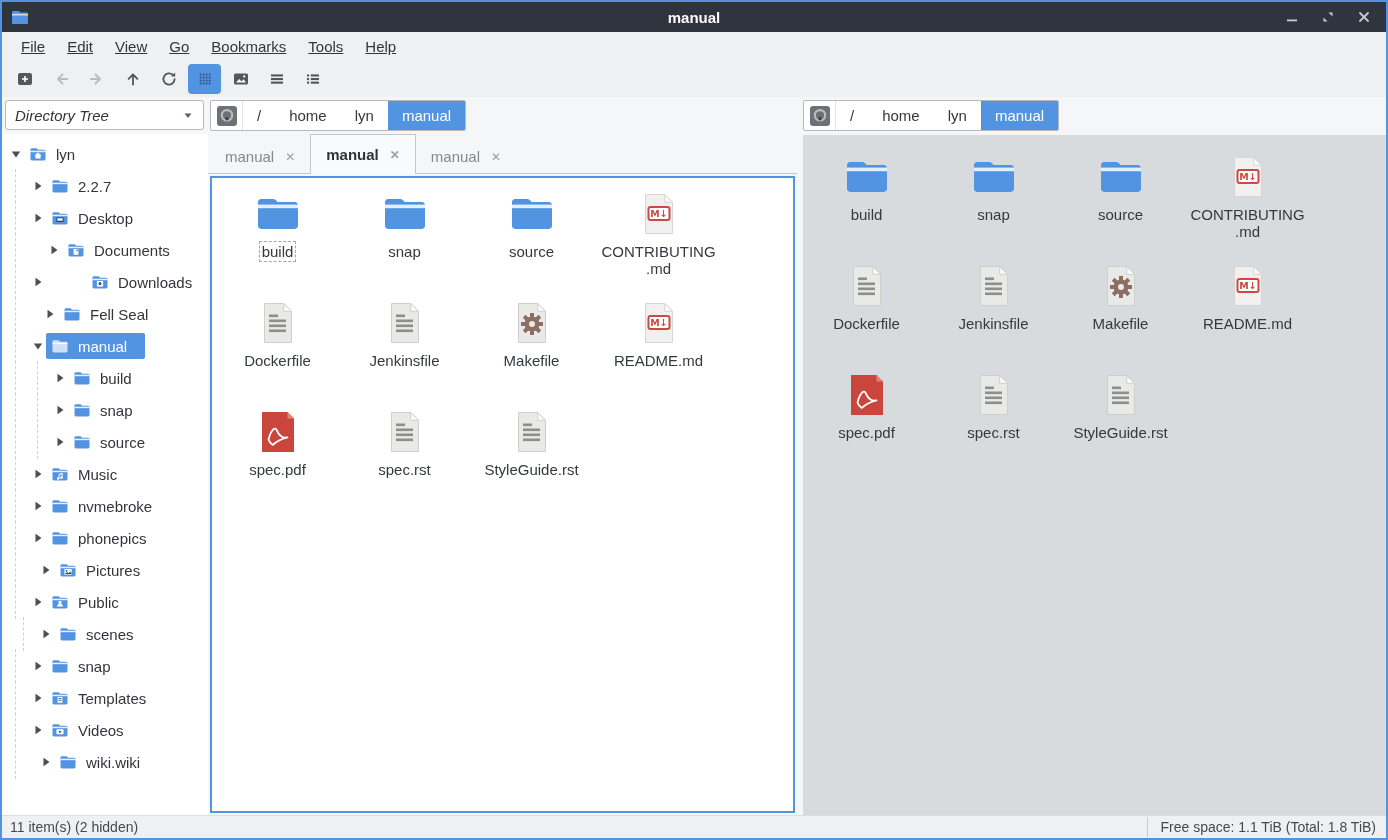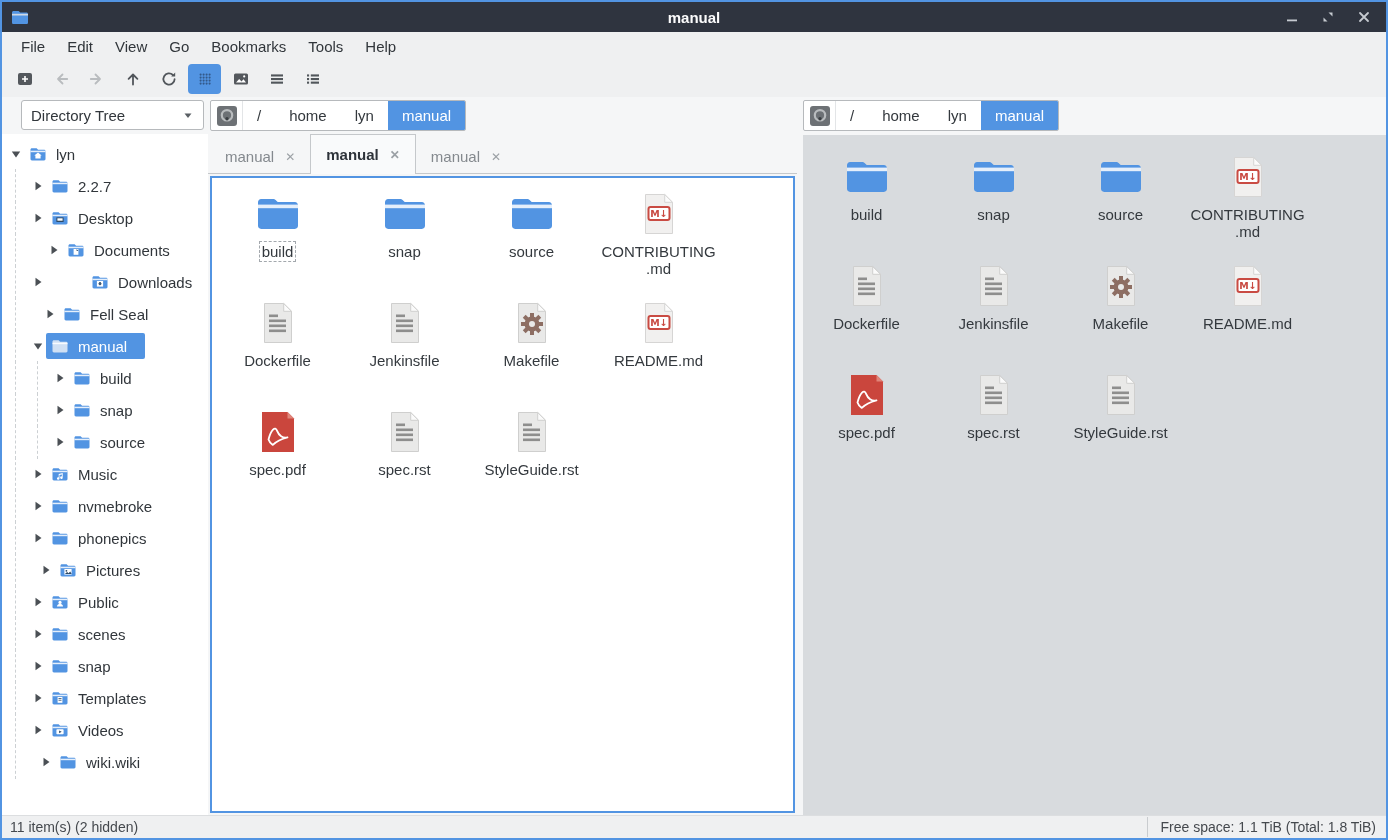--- a/index.html
+++ b/index.html
@@ -9,32 +9,32 @@
   .window { width:1388px; height:840px; border:2px solid #5294e2; display:flex; flex-direction:column; background:#f5f6f7; overflow:hidden; }
 
   
   .titlebar { flex:0 0 30px; background:#2f343f; position:relative; display:flex; align-items:center; }
   .app-icon { margin-left:8px; display:flex; }
   .win-title { position:absolute; left:0; right:0; text-align:center; color:#fbfbfc; font-weight:bold; font-size:15px; pointer-events:none; }
   .win-controls { margin-left:auto; display:flex; gap:20px; margin-right:14px; z-index:2; }
   .win-btn { display:flex; align-items:center; }
 
   
-  .menubar { flex:0 0 29px; background:#eff0f1; display:flex; align-items:center; padding-left:8px; }
+  .menubar { flex:0 0 29px; background:#eff0f1; display:flex; align-items:center; padding-left:8px;text-decoration:underline; }
   .menu-item { padding:4px 11px; color:#31363b; cursor:default; }
 
   
   .toolbar { flex:0 0 36px; background:#eff0f1; display:flex; align-items:center; padding-left:6px; gap:3px; }
   .tool-btn { width:33px; height:30px; display:flex; align-items:center; justify-content:center; border-radius:4px; background:transparent; border:none; }
   .tool-btn.active { background:#5294e2; }
 
   
   .main { flex:1; display:grid; grid-template-columns:206px 589px 1fr; grid-template-rows:37px 1fr; min-height:0; background:#f5f6f7; }
 
-  .combo-cell { padding:3px 4px 3px 19px; }
+  .combo-cell { padding:3px 4px 3px 3px;font-style:italic; }
   .combo { height:30px; background:#fff; border:1px solid #b6b9bc; border-radius:3px; display:flex; align-items:center; padding:0 9px; }
   .combo-chev { margin-left:auto; }
 
   .bread-cell { padding:3px 0 3px 2px; display:flex; align-items:stretch; }
   .breadcrumb { display:inline-flex; align-items:stretch; background:#fff; border:1px solid #b6b9bc; border-radius:2px; height:31px; overflow:hidden; }
   .drive-btn { width:32px; display:flex; align-items:center; justify-content:center; border-right:1px solid #e3e5e7; }
   .crumb { display:flex; align-items:center; padding:0 14px; color:#33383d; }
   .crumb.current { background:#5294e2; color:#fff; }
 
   
@@ -517,21 +517,21 @@
               <svg width="18" height="18" viewBox="0 0 18 18" xmlns="http://www.w3.org/2000/svg">
                 <path fill="#5294e2" d="M1.5 4.6c0-.8.6-1.4 1.4-1.4h4.7l1.5 1.5h6c.8 0 1.4.6 1.4 1.4v8c0 .8-.6 1.4-1.4 1.4H2.9c-.8 0-1.4-.6-1.4-1.4z"></path>
                 <rect x="1.5" y="5.7" width="15" height="1.5" fill="#ffffff" opacity="0.85"></rect>
                 <circle cx="9" cy="9.4" r="1.6" fill="#fff"></circle>
                 <path fill="#fff" d="M5.9 13.5c.3-1.7 1.6-2.7 3.1-2.7s2.8 1 3.1 2.7z"></path>
               </svg>
             </span>
             <span>Public</span>
           </span>
         </div>
-        <div class="tree-row" style="padding-left: 28px;">
+        <div class="tree-row" style="padding-left: 28px; margin-left: 8px;">
           <i class="vguide" style="left: 13px;"></i>
           <span class="expander">
             <svg width="12" height="12" viewBox="0 0 12 12" xmlns="http://www.w3.org/2000/svg">
               <path fill="#4b5055" d="M3.5 1.8l6 4.2-6 4.2z"></path>
             </svg>
           </span>
           <span class="row-body">
             <span class="tree-icon">
               <svg width="18" height="18" viewBox="0 0 18 18" xmlns="http://www.w3.org/2000/svg">
                 <path fill="#5294e2" d="M1.5 4.6c0-.8.6-1.4 1.4-1.4h4.7l1.5 1.5h6c.8 0 1.4.6 1.4 1.4v8c0 .8-.6 1.4-1.4 1.4H2.9c-.8 0-1.4-.6-1.4-1.4z"></path>

